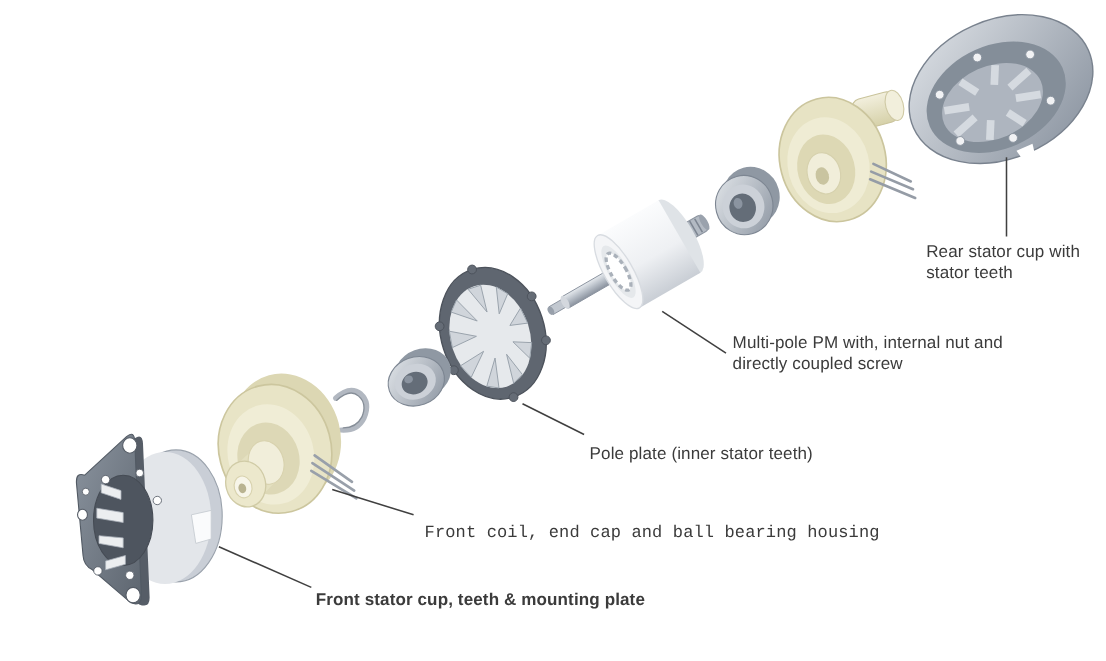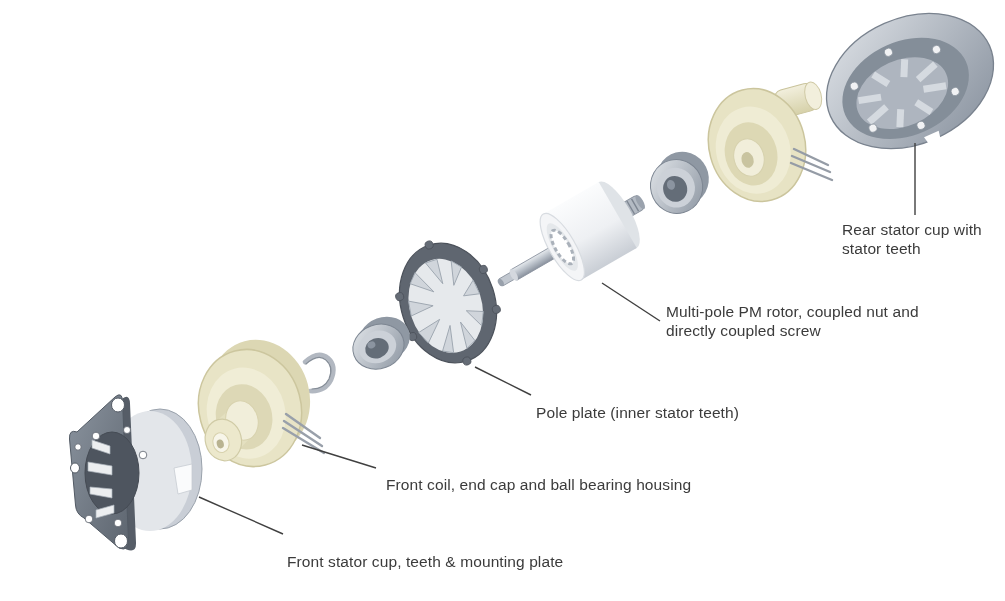--- a/index.html
+++ b/index.html
@@ -221,20 +221,20 @@
     <line x1="915" y1="143" x2="915" y2="215"></line>
     <line x1="602" y1="283" x2="660" y2="321"></line>
     <line x1="475" y1="367" x2="531" y2="395"></line>
     <line x1="302" y1="445" x2="376" y2="468"></line>
     <line x1="199" y1="497" x2="283" y2="534"></line>
   </g>
 </svg>
 
   <div class="callout" style="left:842px; top:220px; width:168px;">Rear stator cup with stator teeth</div>
 
-  <div class="callout" style="left:666px; top:302px; width:258px;">Multi-pole PM rotor, coupled nut and directly coupled screw</div>
+  <div class="callout" style="left:666px; top:302px; width:258px;">Multi-pole PM with, internal nut and directly coupled screw</div>
 
   <div class="callout nowrap" style="left:536px; top:387px;">Pole plate (inner stator teeth)</div>
 
-  <div class="callout nowrap" style="left:386px; top:459px;">Front coil, end cap and ball bearing housing</div>
-
-  <div class="callout nowrap" style="left:287px; top:536px;">Front stator cup, teeth &amp; mounting plate</div>
+  <div class="callout nowrap" style="left:386px; top:459px;font-family:Liberation Mono, monospace;">Front coil, end cap and ball bearing housing</div>
+
+  <div class="callout nowrap" style="left:287px; top:520px;font-weight:bold;">Front stator cup, teeth &amp; mounting plate</div>
 </div>
 
 </body></html>

